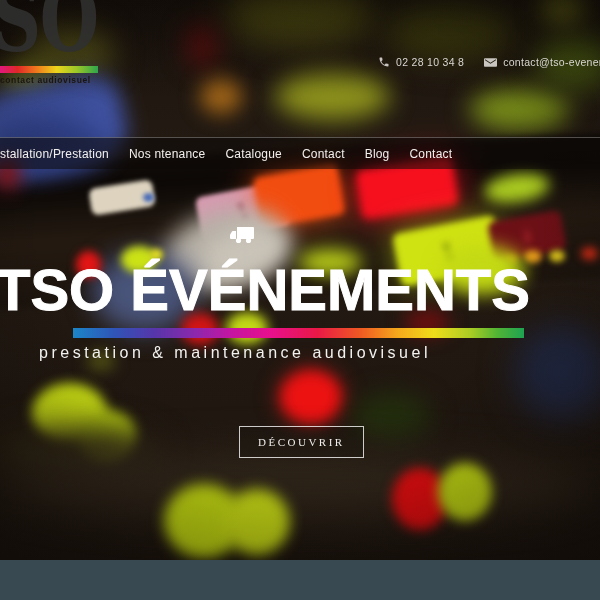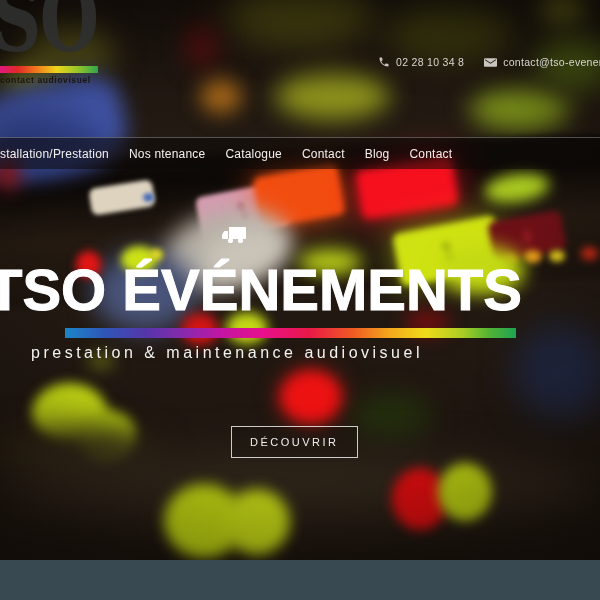--- a/index.html
+++ b/index.html
@@ -34,32 +34,32 @@
   .logo-tagline { position:absolute; left:0; top:75px; width:120px; font-size:8.5px; font-weight:bold;
     letter-spacing:.6px; color:#1b1511; white-space:nowrap; }
 
   
   nav { position:absolute; left:0; top:137px; width:600px; height:32px; z-index:20;
     background:rgba(12,9,8,0.55); border-top:1px solid rgba(255,255,255,0.28);
     display:flex; align-items:center; gap:20px; }
   nav a { color:#f2f0ee; font-size:12px; letter-spacing:.2px; text-decoration:none; white-space:nowrap; cursor:pointer; }
 
   
-  .hero { position:absolute; left:0; top:0; width:474px; height:560px; z-index:15; padding-right:26px; }
+  .hero { position:absolute; left:8px; top:0; width:474px; height:560px; z-index:15; padding-right:26px; }
   .truck { position:absolute; top:224px; left:0; width:100%; display:flex; justify-content:center; transform:translateX(-4px); }
   h1.title { position:absolute; top:259px; left:0; width:100%; text-align:center; color:#ffffff;
     font-size:58px; line-height:62px; font-weight:bold; letter-spacing:0px; -webkit-text-stroke:1px #fff;
     transform:translateX(-13px); white-space:nowrap; }
   .rainbow { position:absolute; top:328px; left:65px; width:451px; height:10px;
     background:linear-gradient(90deg,#1b86c8 0%,#2f55b8 9%,#5636aa 18%,#8c28ac 27%,#c415a2 35%,#e8108c 44%,#e91847 54%,#ef5c22 64%,#f5a81c 72%,#efdc1a 80%,#accd24 88%,#52b434 94%,#1da352 100%); }
   .subtitle { position:absolute; top:344px; left:0; width:100%; text-align:center; color:#f2f2f0;
     font-size:16px; letter-spacing:3.5px; transform:translateX(-10px); white-space:nowrap; }
   .cta { position:absolute; top:426px; left:231px; min-width:112px; height:32px; padding:0 18px;
     background:rgba(20,16,12,0.22); border:1px solid rgba(255,255,255,0.78); color:#f0eeec;
-    font-family:Liberation Sans, sans-serif; font-size:11px; letter-spacing:2.5px; cursor:pointer; }
+    font-family:Liberation Serif, serif; font-size:11px; letter-spacing:2.5px; cursor:pointer; }
 
   
   .bottom-band { position:absolute; left:0; top:560px; width:600px; height:40px; background:#384952; z-index:5; }
 </style>
 </head>
 <body>
 
 <div class="screen">
 
   <div class="photo">

